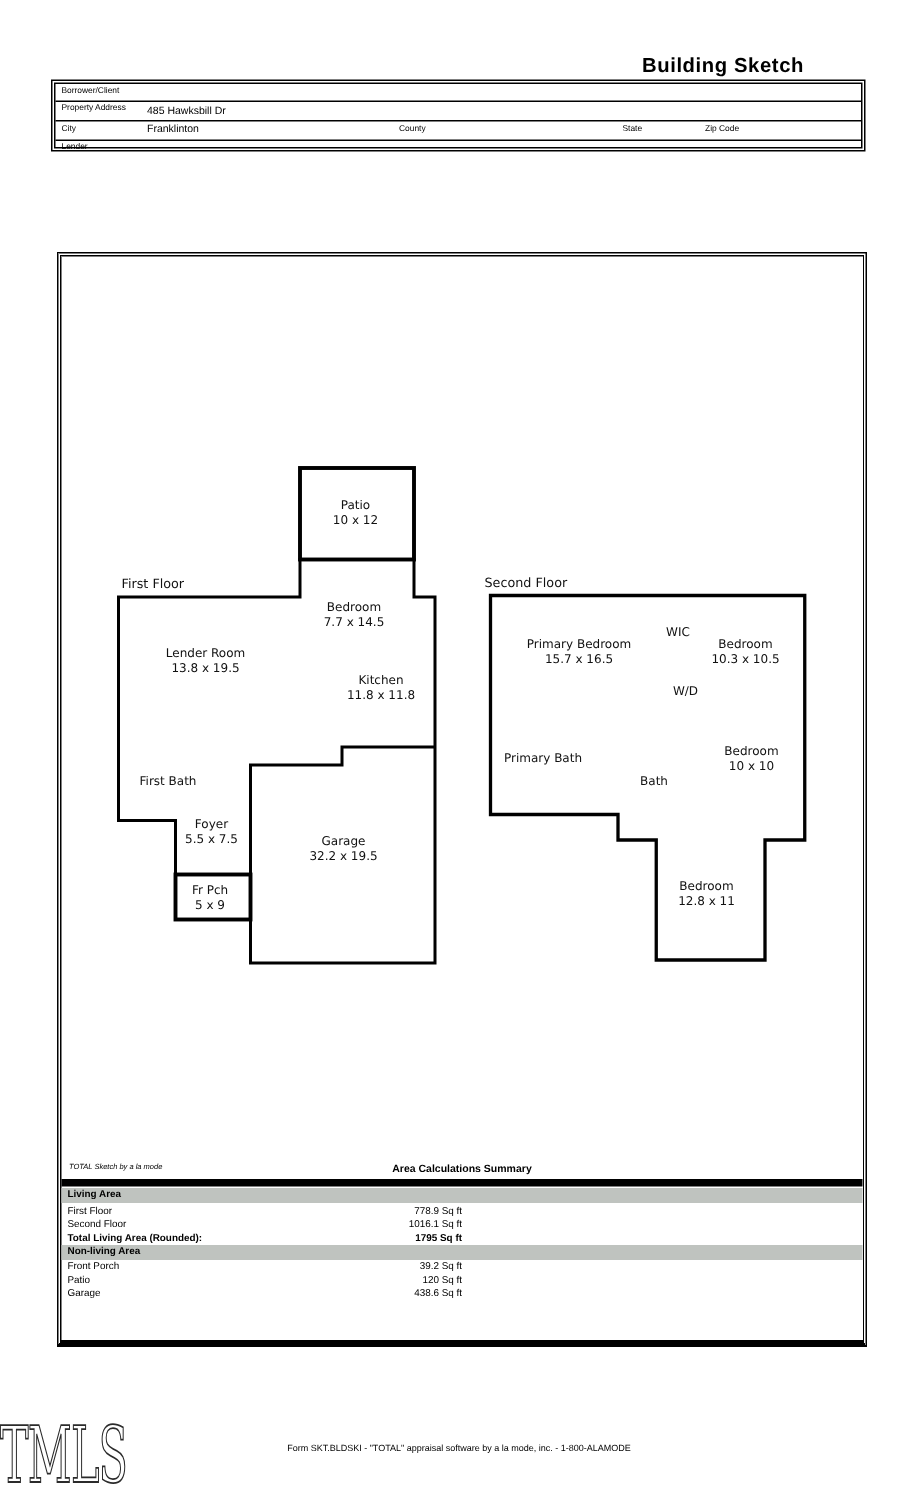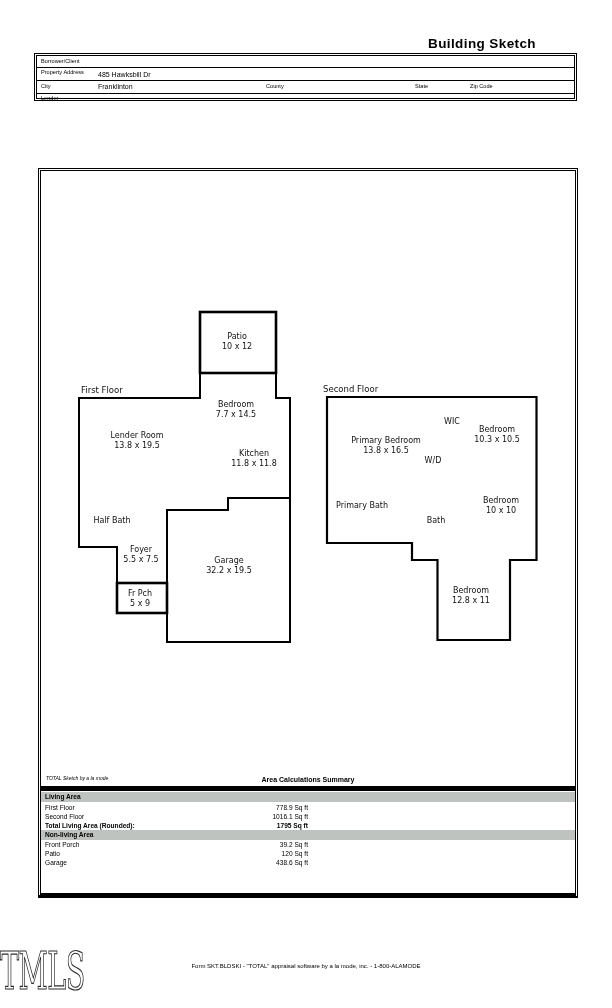--- a/index.html
+++ b/index.html
@@ -98,47 +98,47 @@
   </div>
   <div class="room" style="left:137px;top:431px">
     <div>Lender Room</div>
       <div>13.8 x 19.5</div>
   </div>
   <div class="room" style="left:254px;top:449px">
     <div>Kitchen</div>
       <div>11.8 x 11.8</div>
   </div>
   <div class="room" style="left:112px;top:516px">
-    <div>Half Bath</div>
+    <div>First Bath</div>
   </div>
   <div class="room" style="left:141px;top:545px">
     <div>Foyer</div>
       <div>5.5 x 7.5</div>
   </div>
   <div class="room" style="left:140px;top:589px">
     <div>Fr Pch</div>
       <div>5 x 9</div>
   </div>
   <div class="room" style="left:229px;top:556px">
     <div>Garage</div>
       <div>32.2 x 19.5</div>
   </div>
 
-  <div class="room" style="left:386px;top:436px">
+  <div class="room" style="left:386px;top:425px">
     <div>Primary Bedroom</div>
-      <div>13.8 x 16.5</div>
+      <div>15.7 x 16.5</div>
   </div>
   <div class="room" style="left:452px;top:417px">
     <div>WIC</div>
   </div>
   <div class="room" style="left:497px;top:425px">
     <div>Bedroom</div>
       <div>10.3 x 10.5</div>
   </div>
-  <div class="room" style="left:433px;top:456px">
+  <div class="room" style="left:457px;top:456px">
     <div>W/D</div>
   </div>
   <div class="room" style="left:362px;top:501px">
     <div>Primary Bath</div>
   </div>
   <div class="room" style="left:436px;top:516px">
     <div>Bath</div>
   </div>
   <div class="room" style="left:501px;top:496px">
     <div>Bedroom</div>

